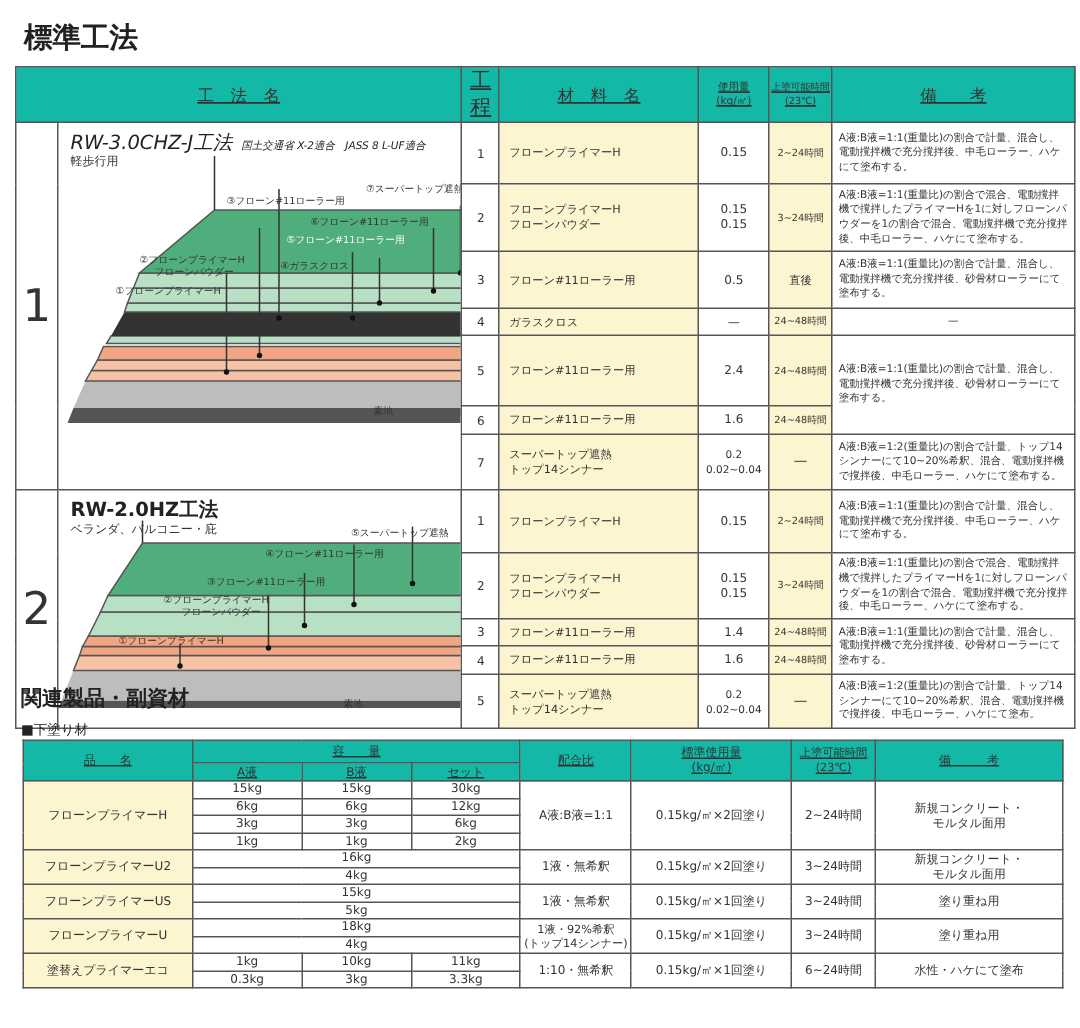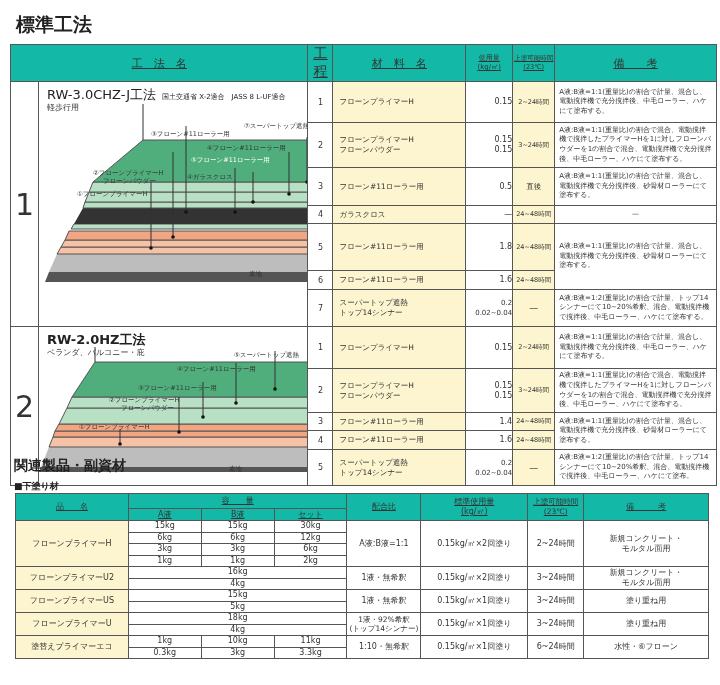--- a/index.html
+++ b/index.html
@@ -11,33 +11,33 @@
   td, th { border: 1px solid #555; font-weight: normal; }
   .hdr { background: #14b8a6; text-decoration: underline; }
   .mat { background: #fdf5cf; }
 
   #t1 { left: 10px; top: 44px; width: 707px; font-size: 8px; }
   #t1 th { height: 28px; font-size: 11px; color: #333; }
   #t1 th.small { font-size: 7px; line-height: 9px; margin-top: 45px; }
   #t1 td { vertical-align: middle; }
   .num { text-align: center; font-size: 8px; }
   .matname { padding-left: 6px; font-size: 7.5px; line-height: 10px; }
-  .amt { text-align: right; font-size: 8px; line-height: 10px; }
+  .amt { text-align: center; font-size: 8px; line-height: 10px; }
   .time { text-align: center; font-size: 6.5px; }
   .remark { font-size: 7px; line-height: 9.6px; padding: 1px 4px; }
   .secnum { text-align: center; font-size: 30px; color: #333; width: 28px; }
   .diag { position: relative; padding: 0; vertical-align: top !important; }
   .diag-inner { position: relative; width: 100%; height: 100%; overflow: hidden; }
   .lbl { position: absolute; font-size: 6.5px; white-space: nowrap; color: #333; line-height: 8px; margin-top: 12px; }
   .sysname { position: absolute; left: 8px; top: 4px; font-size: 13px; font-weight: bold; color: #222; }
-  .sysname span { font-size: 7px; font-weight: normal; margin-left: 6px; }
+  .sysname span { font-size: 7px; font-weight: normal; margin-left: 6px; font-style: italic; }
   .sysuse { position: absolute; left: 8px; top: 20px; font-size: 8px; color: #333; }
 
   .sec2-title { position: absolute; left: 14px; top: 457px; font-size: 14px; font-weight: bold; color: #222; }
-  .sub-title { position: absolute; left: 14px; top: 480px; font-size: 9px; color: #222; font-weight: bold; }
+  .sub-title { position: absolute; left: 14px; top: 480px; font-size: 9px; color: #222; }
   #t2 { left: 15px; top: 493px; width: 694px; font-size: 8px; text-align: center; }
   #t2 th { font-size: 8px; line-height: 10px; color: #333; }
   #t2 td { line-height: 10px; padding: 0; }
   #t2 .pn { background: #fdf5cf; font-size: 8px; }
 </style>
 </head>
 <body>
 
 <div class="title-main">標準工法</div>
 <div class="notes" style="left:176px;">
@@ -137,21 +137,21 @@
   <tr style="height:18px">
     <td class="num">4</td>
     <td class="mat matname">ガラスクロス</td>
     <td class="amt">—</td>
     <td class="mat time">24~48時間</td>
     <td class="remark" style="text-align:center">—</td>
   </tr>
   <tr style="height:19px">
     <td class="num">5</td>
     <td class="mat matname">フローン#11ローラー用</td>
-    <td class="amt">1.8</td>
+    <td class="amt">2.4</td>
     <td class="mat time">24~48時間</td>
     <td rowspan="2" class="remark">A液:B液=1:1(重量比)の割合で計量、混合し、電動撹拌機で充分撹拌後、砂骨材ローラーにて塗布する。</td>
   </tr>
   <tr style="height:19px">
     <td class="num">6</td>
     <td class="mat matname">フローン#11ローラー用</td>
     <td class="amt">1.6</td>
     <td class="mat time">24~48時間</td>
   </tr>
   <tr style="height:37px">
@@ -337,21 +337,21 @@
   </tr>
 
   <tr style="height:11.5px">
     <td rowspan="2" class="pn">塗替えプライマーエコ</td>
     <td>1kg</td>
     <td>10kg</td>
     <td>11kg</td>
     <td rowspan="2">1:10・無希釈</td>
     <td rowspan="2">0.15kg/㎡×1回塗り</td>
     <td rowspan="2">6~24時間</td>
-    <td rowspan="2">水性・⑥フローン</td>
+    <td rowspan="2">水性・ハケにて塗布</td>
   </tr>
   <tr style="height:11.5px">
     <td>0.3kg</td>
     <td>3kg</td>
     <td>3.3kg</td>
   </tr>
 </tbody>
   </table>
 
 </body></html>

